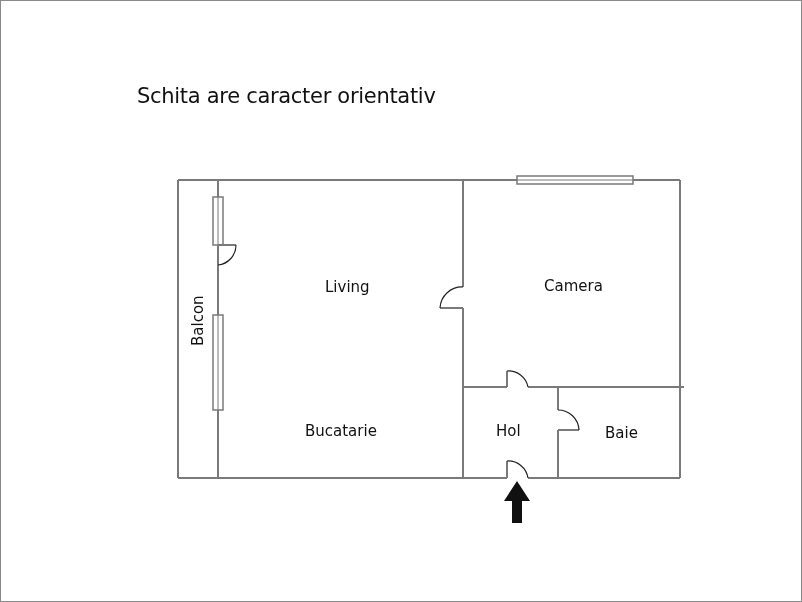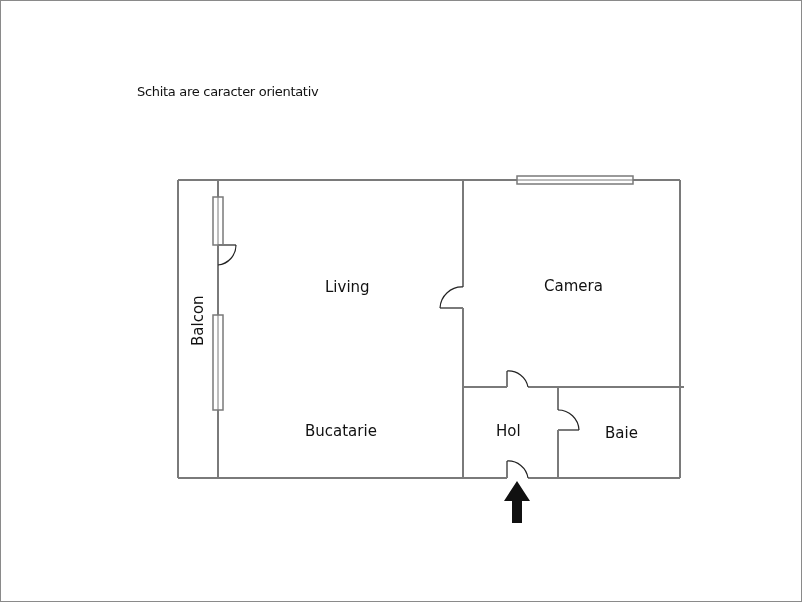--- a/index.html
+++ b/index.html
@@ -1,18 +1,18 @@
 <!DOCTYPE html>
 <html><head>
 <meta charset="utf-8">
 <style>
   html, body { margin: 0; padding: 0; background: #ffffff; }
   body { width: 802px; height: 602px; position: relative; overflow: hidden; }
   .frame { position: absolute; left: 0; top: 0; width: 800px; height: 600px; border: 1px solid #8a8a8a; box-sizing: content-box; }
-  .note { position: absolute; left: 137px; top: 84px; font-family: "DejaVu Sans", sans-serif; font-size: 13px; color: #111; letter-spacing: -0.3px; }
+  .note { position: absolute; left: 137px; top: 84px; font-family: "DejaVu Sans", sans-serif; font-size: 21px; color: #111; letter-spacing: -0.3px; }
   svg.plan { position: absolute; left: 0; top: 0; }
   .lbl { font-family: "DejaVu Sans", sans-serif; font-size: 15px; fill: #111; }
 </style>
 </head>
 <body>
 
 <div class="frame"></div>
 
 <div class="note">Schita are caracter orientativ</div>
 

